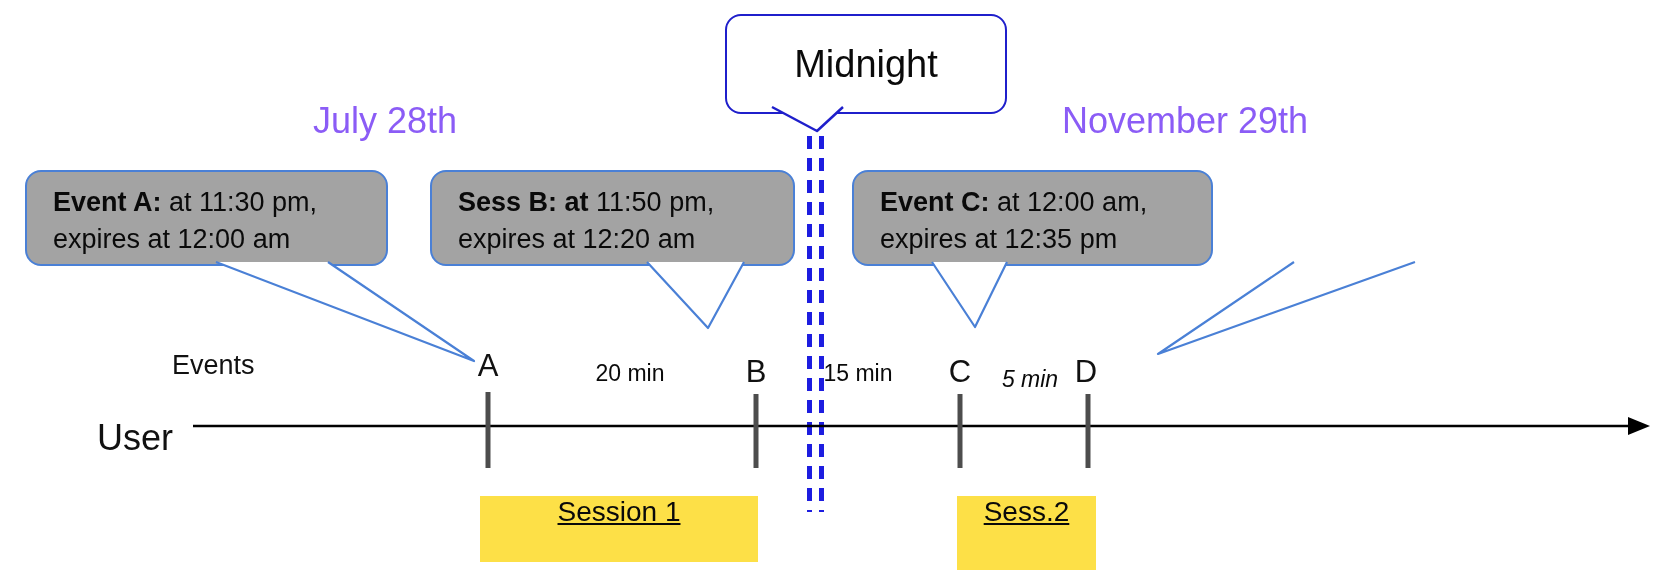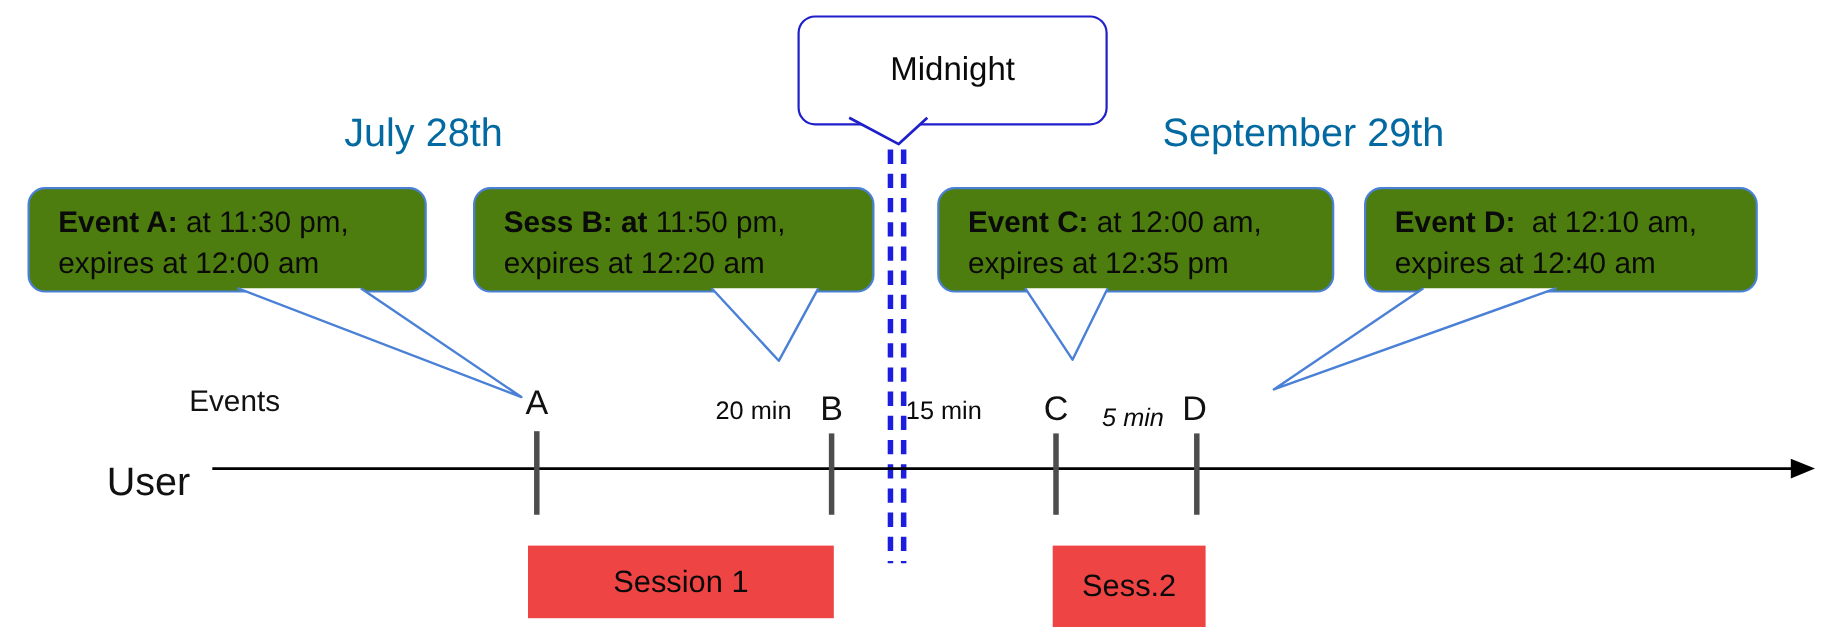--- a/index.html
+++ b/index.html
@@ -3,91 +3,87 @@
 <meta charset="utf-8">
 <style>
   html,body{margin:0;padding:0;background:#fff;}
   #canvas{
     position:relative;width:1668px;height:578px;background:#ffffff;
     font-family:"Liberation Sans","DejaVu Sans",sans-serif;color:#111;
     overflow:hidden;
   }
   .abs{position:absolute;}
   
-  .date-heading{font-size:36px;color:#0369a1;text-align:center;width:260px;z-index:4;}
+  .date-heading{font-size:36px;color:#8b5cf6;text-align:center;width:260px;z-index:4;}
   #july28{left:255px;top:100px;}
   #july29{left:1055px;top:100px;}
   
   #midnight-bubble{
     left:725px;top:14px;width:278px;height:96px;background:#fff;
     border:2.5px solid #1f1fcb;border-radius:16px;z-index:2;
     display:flex;align-items:center;justify-content:center;
-    font-size:30px;color:#0a0a0a;
+    font-size:38px;color:#0a0a0a;
   }
   
   .event-bubble{
-    background:#4d7c0f;border:2.2px solid #4a80d6;border-radius:16px;
+    background:#a3a3a3;border:2.2px solid #4a80d6;border-radius:16px;
     height:96px;box-sizing:border-box;z-index:2;
     padding:12px 0 0 26px;font-size:27px;line-height:37px;color:#0a0a0a;
   }
   .event-bubble .line{white-space:pre;}
   .event-bubble b{font-weight:bold;}
   #bubble-a{left:25px;top:170px;width:363px;}
   #bubble-b{left:430px;top:170px;width:365px;}
   #bubble-c{left:852px;top:170px;width:361px;}
   #bubble-d{left:1240px;top:170px;width:358px;}
   
   #lines{position:absolute;left:0;top:0;z-index:3;pointer-events:none;}
   
   #events-label{left:172px;top:350px;font-size:27px;z-index:4;}
   #user-label{left:97px;top:398px;font-size:36px;z-index:4;margin-top:19px;}
   .tick-label{font-size:31px;text-align:center;width:60px;z-index:4;}
   #tick-label-a{left:458px;top:348px;}
   #tick-label-b{left:726px;top:354px;}
   #tick-label-c{left:930px;top:354px;}
   #tick-label-d{left:1056px;top:354px;}
   .interval-label{font-size:23px;text-align:center;width:120px;color:#0a0a0a;z-index:4;}
-  #interval-ab{left:625px;top:360px;}
+  #interval-ab{left:570px;top:360px;}
   #interval-bc{left:798px;top:360px;}
   #interval-cd{left:970px;top:366px;font-style:italic;}
   
   .session-box{
-    background:#ef4444;z-index:1;display:flex;align-items:center;justify-content:center;
-    font-size:28px;color:#0a0a0a;
+    background:#fde047;z-index:1;display:flex;align-items:flex-start;justify-content:center;
+    font-size:28px;color:#0a0a0a;text-decoration:underline;
   }
   #session-1{left:480px;top:496px;width:278px;height:66px;}
   #session-2{left:957px;top:496px;width:139px;height:74px;}
 </style>
 </head>
 <body>
 
 <div id="canvas">
 
   <div class="abs date-heading" id="july28">July 28th</div>
-  <div class="abs date-heading" id="july29">September 29th</div>
+  <div class="abs date-heading" id="july29">November 29th</div>
 
   <div class="abs" id="midnight-bubble">
     <span>Midnight</span>
   </div>
 
   <div class="abs event-bubble" id="bubble-a">
     <div class="line"><b>Event A:</b><span> at 11:30 pm,</span></div>
     <div class="line">expires at 12:00 am</div>
   </div>
   <div class="abs event-bubble" id="bubble-b">
     <div class="line"><b>Sess B: at</b><span> 11:50 pm,</span></div>
     <div class="line">expires at 12:20 am</div>
   </div>
   <div class="abs event-bubble" id="bubble-c">
     <div class="line"><b>Event C:</b><span> at 12:00 am,</span></div>
     <div class="line">expires at 12:35 pm</div>
-  </div>
-  <div class="abs event-bubble" id="bubble-d">
-    <div class="line"><b>Event D:</b><span>  at 12:10 am,</span></div>
-    <div class="line">expires at 12:40 am</div>
   </div>
 
   <svg id="lines" width="1668" height="578" viewBox="0 0 1668 578">
 
     <path d="M 216 262 L 474 361 L 328 262" fill="#ffffff" stroke="#4a80d6" stroke-width="2.2" stroke-linejoin="round"></path>
     <path d="M 647 262 L 708 328 L 744 262" fill="#ffffff" stroke="#4a80d6" stroke-width="2.2" stroke-linejoin="round"></path>
     <path d="M 932 262 L 975 327 L 1007 262" fill="#ffffff" stroke="#4a80d6" stroke-width="2.2" stroke-linejoin="round"></path>
     <path d="M 1294 262 L 1158 354 L 1415 262" fill="#ffffff" stroke="#4a80d6" stroke-width="2.2" stroke-linejoin="round"></path>
     <path d="M 772 107 L 817 131 L 843 107" fill="#ffffff" stroke="#1f1fcb" stroke-width="2.5" stroke-linejoin="round"></path>
 

